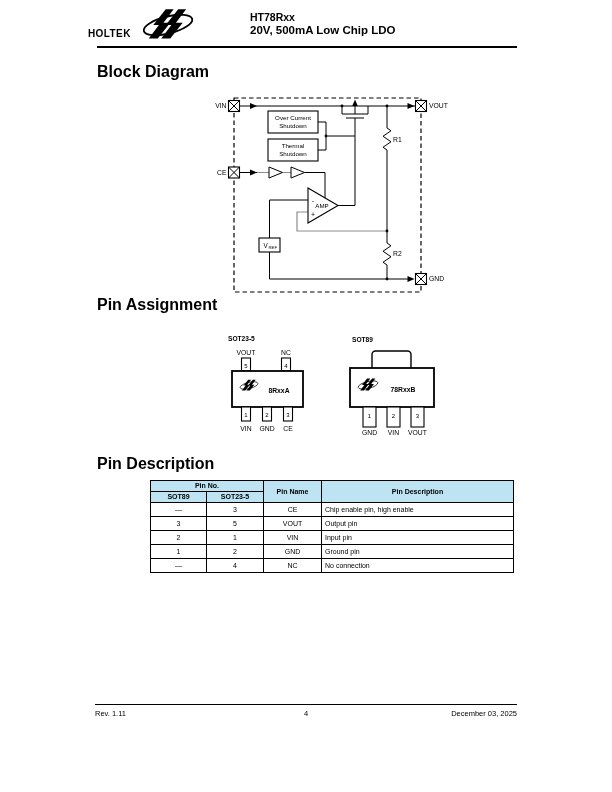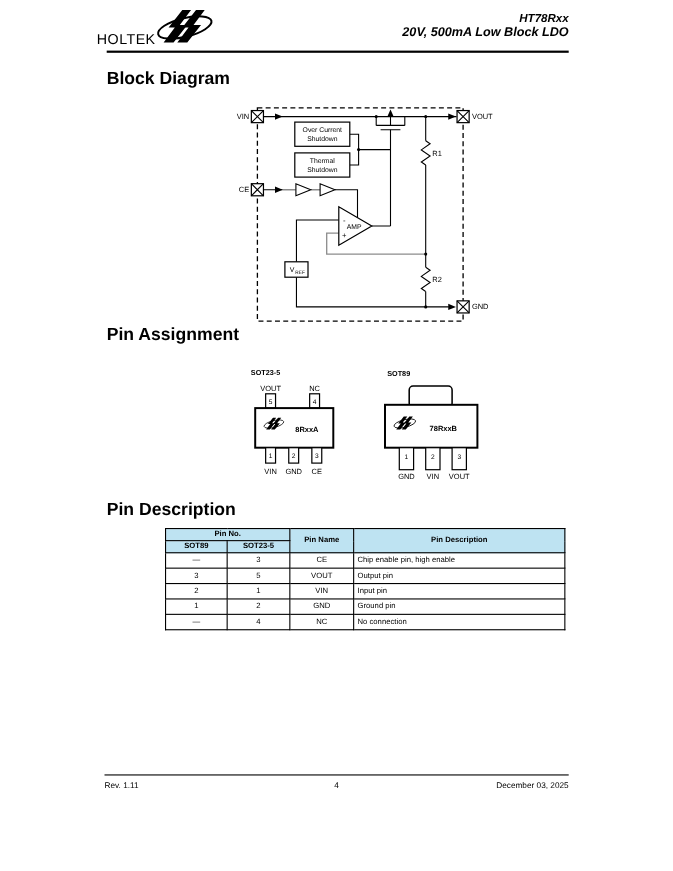--- a/index.html
+++ b/index.html
@@ -1,20 +1,20 @@
 <!DOCTYPE html>
 <html style="--tbl-hdr-bg: #bee3f2;"><head>
 <meta charset="utf-8">
 <style>
   html,body{margin:0;padding:0;background:#fff;}
   .page{position:relative;width:612px;height:792px;background:#fff;overflow:hidden;
         font-family:"Liberation Sans",sans-serif;color:#000;}
   .abs{position:absolute;}
-  .logo-text{left:88px;top:28px;font-weight:normal;font-size:13px;letter-spacing:.4px;}
-  .hdr-title{left:250px;top:11px;width:267px;text-align:right;font-style:italic;font-weight:bold;}
+  .logo-text{left:88px;top:28px;font-weight:bold;font-size:10px;letter-spacing:.4px;}
+  .hdr-title{left:250px;top:11px;width:267px;font-weight:bold;}
   .hdr-title .l1{font-size:10.5px;line-height:12px;}
   .hdr-title .l2{font-size:11.5px;line-height:14px;}
   .hdr-rule{left:97px;top:46px;width:420px;height:2px;background:#000;}
   .sec-heading{font-weight:bold;font-size:16px;line-height:11px;}
   .ftr-rule{left:95px;top:704px;width:422px;height:1px;background:#000;}
   .ftr{top:709px;left:95px;width:422px;font-size:7.5px;line-height:9px;}
   .ftr-left{text-align:left;}
   .ftr-center{text-align:center;}
   .ftr-right{text-align:right;}
   svg text{fill:#000;font-family:"Liberation Sans",sans-serif;}
@@ -43,21 +43,21 @@
         <path d="M-5.5 -5.5 L5.5 5.5 M5.5 -5.5 L-5.5 5.5" stroke="#000" stroke-width="1" fill="none"></path>
       </g>
       <g id="arrow-r">
           <path d="M0 0 L-7 -2.9 L-7 2.9 Z" fill="#000"></path>
         </g>
     </defs>
     <use href="#flash"></use>
   </svg>
   <div class="abs hdr-title">
     <div class="l1">HT78Rxx</div>
-    <div class="l2">20V, 500mA Low Block LDO</div>
+    <div class="l2">20V, 500mA Low Chip LDO</div>
   </div>
   <div class="abs hdr-rule"></div>
 
   <div class="abs sec-heading" style="left:97px;top:66px">Block Diagram</div>
 
   <svg class="abs" style="left:195px;top:95px" width="260" height="205" viewBox="0 0 260 205">
 
     <rect x="39" y="3" width="187" height="194" fill="none" stroke="#000" stroke-width="1.2" stroke-dasharray="4.5 3"></rect>
 
     <path d="M44.5 11 H220" stroke="#000" stroke-width="1" fill="none"></path>

